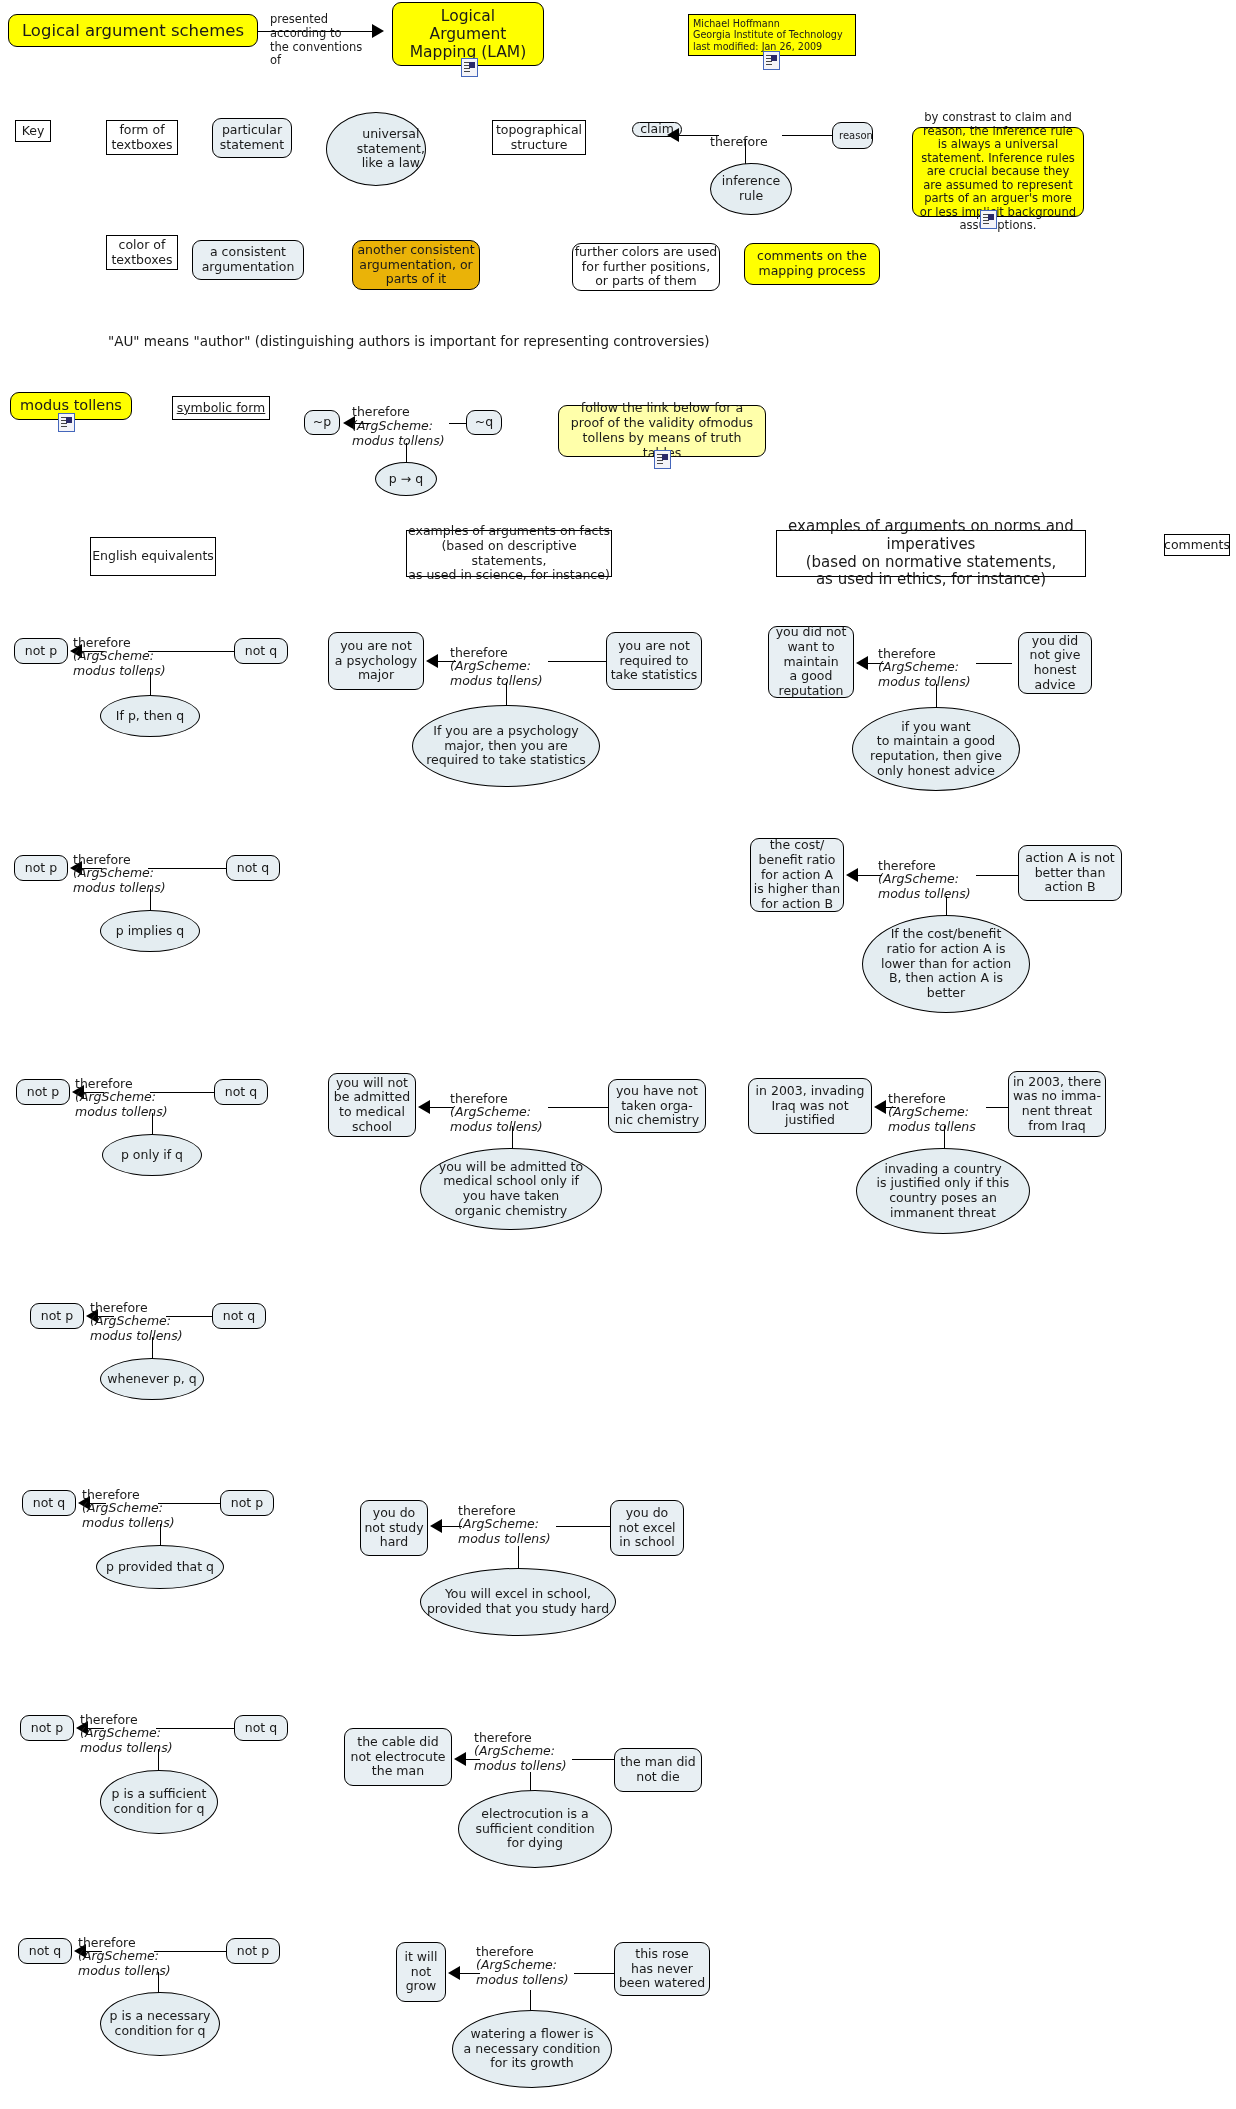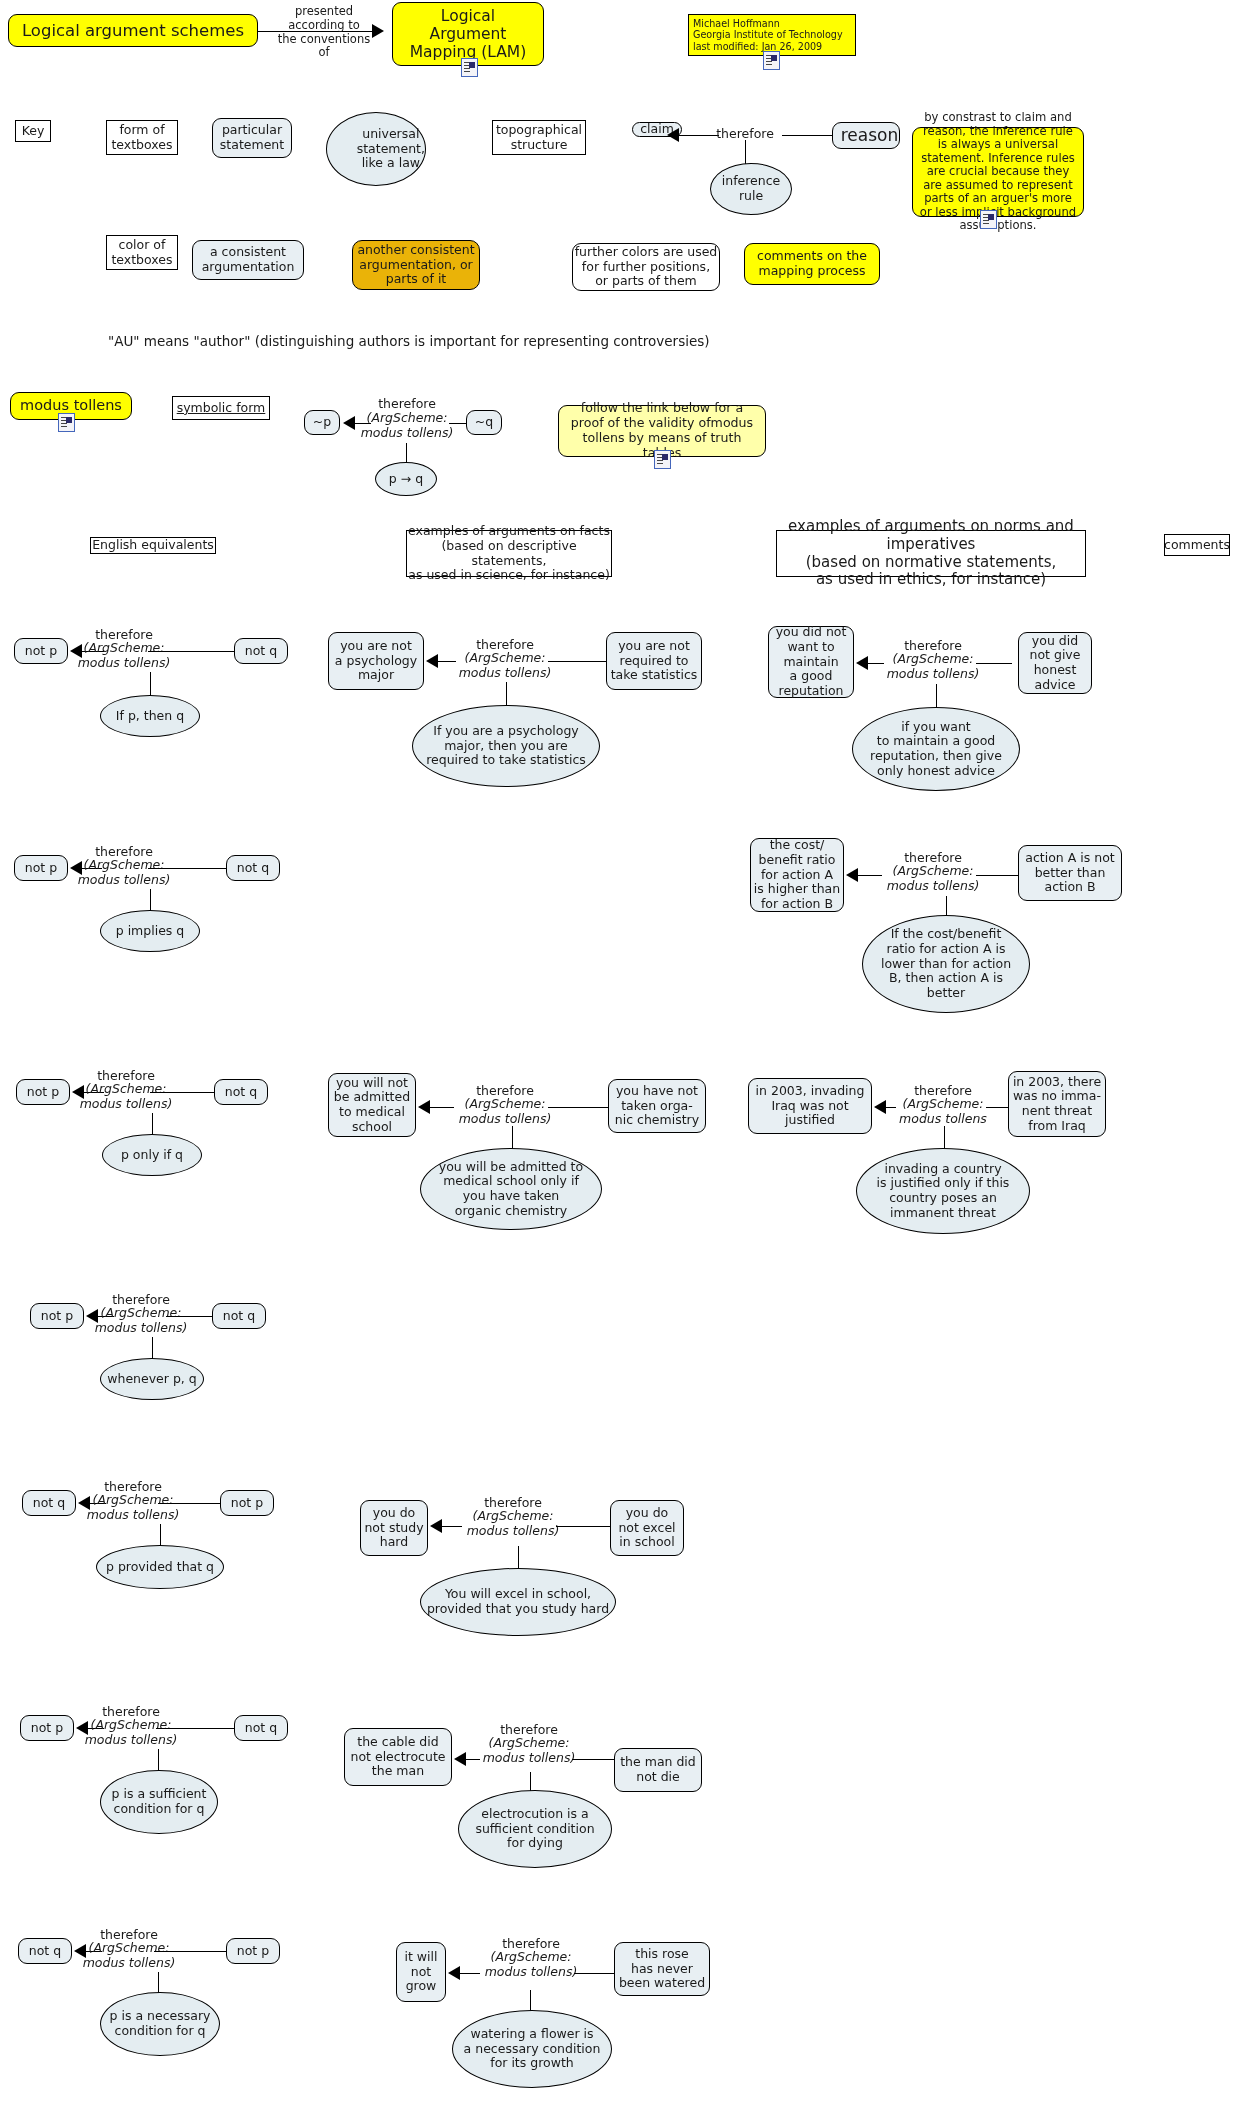--- a/index.html
+++ b/index.html
@@ -22,21 +22,21 @@
   
   .hline{position:absolute;height:0;border-top:1.6px solid #000;}
   .vline{position:absolute;width:0;border-left:1.6px solid #000;}
   .arrow-l{position:absolute;width:0;height:0;
            border-top:7px solid transparent;border-bottom:7px solid transparent;
            border-right:12px solid #000;}
   .arrow-r{position:absolute;width:0;height:0;
            border-top:7px solid transparent;border-bottom:7px solid transparent;
            border-left:12px solid #000;}
 
-  .lbl{position:absolute;text-align:center;line-height:1.2;}
+  .lbl{position:absolute;text-align:left;line-height:1.2;margin-top:8px;}
   .ital{font-style:italic;}
   .au-note{position:absolute;font-size:13.5px;}
 
   
   .docicon{position:absolute;width:17px;height:19px;background:#f4f4f8;
            border:1.4px solid #4466bb;box-sizing:border-box;}
   .docicon::before{content:"";position:absolute;left:2px;top:3px;width:6px;height:12px;
            background:repeating-linear-gradient(#444 0 1px,transparent 1px 3px);}
   .docicon::after{content:"";position:absolute;right:2px;top:3px;width:6px;height:6px;
            background:#2a2a6a;}
@@ -98,21 +98,21 @@
 structure</span>
   </div>
 
   <div class="node rrect" style="left:632px;top:122px;width:50px;height:15px;font-size:12.5px;">
     <span>claim</span>
   </div>
   <div class="arrow-l" style="left:667px;top:128px;"></div>
   <div class="hline" style="left:679px;top:135px;width:40px;"></div>
   <div class="lbl" style="left:710px;top:126px;width:70px;font-size:12.5px;">therefore</div>
   <div class="hline" style="left:782px;top:135px;width:50px;"></div>
-  <div class="node rrect" style="left:832px;top:122px;width:68px;height:27px;font-size:17px;padding-left:7px;">
+  <div class="node rrect" style="left:832px;top:122px;width:41px;height:27px;font-size:10px;padding-left:7px;">
     <span>reason</span>
   </div>
   <div class="vline" style="left:745px;top:140px;height:24px;"></div>
   <div class="node ellipse" style="left:710px;top:163px;width:82px;height:52px;font-size:12.5px;white-space:pre-line;">
     <span>inference
 rule</span>
   </div>
 
   <div class="node yellow" style="left:912px;top:127px;width:172px;height:90px;font-size:11.6px;padding:3px 6px;line-height:1.17;">
     <span>by constrast to claim and reason, the inference rule is always  a universal statement.  Inference rules are crucial because they are assumed to represent parts of an arguer's more or less implicit background assumptions.</span>
@@ -172,21 +172,21 @@
   <div class="vline" style="left:406px;top:443px;height:20px;"></div>
   <div class="node ellipse" style="left:375px;top:462px;width:62px;height:34px;font-size:12.5px;">
     <span>p → q</span>
   </div>
 
   <div class="node lyellow" style="left:558px;top:405px;width:208px;height:52px;font-size:12.6px;padding:2px 6px;">
     <span>follow the link below for a proof of the validity ofmodus tollens by means of truth tables</span>
   </div>
   <div class="docicon" style="left:654px;top:450px;"></div>
 
-  <div class="node rect" style="left:90px;top:537px;width:126px;height:17px;font-size:12.5px;align-items:center;">
+  <div class="node rect" style="left:90px;top:537px;width:126px;height:39px;font-size:12.5px;align-items:center;">
     <span>English equivalents</span>
   </div>
   <div class="node rect" style="left:406px;top:530px;width:206px;height:47px;font-size:12.5px;white-space:pre-line;">
     <span>examples of arguments on facts
 (based on descriptive statements,
 as used in science, for instance)</span>
   </div>
   <div class="node rect" style="left:776px;top:530px;width:310px;height:47px;font-size:15px;white-space:pre-line;">
     <span>examples of arguments on norms and imperatives
 (based on normative statements,

